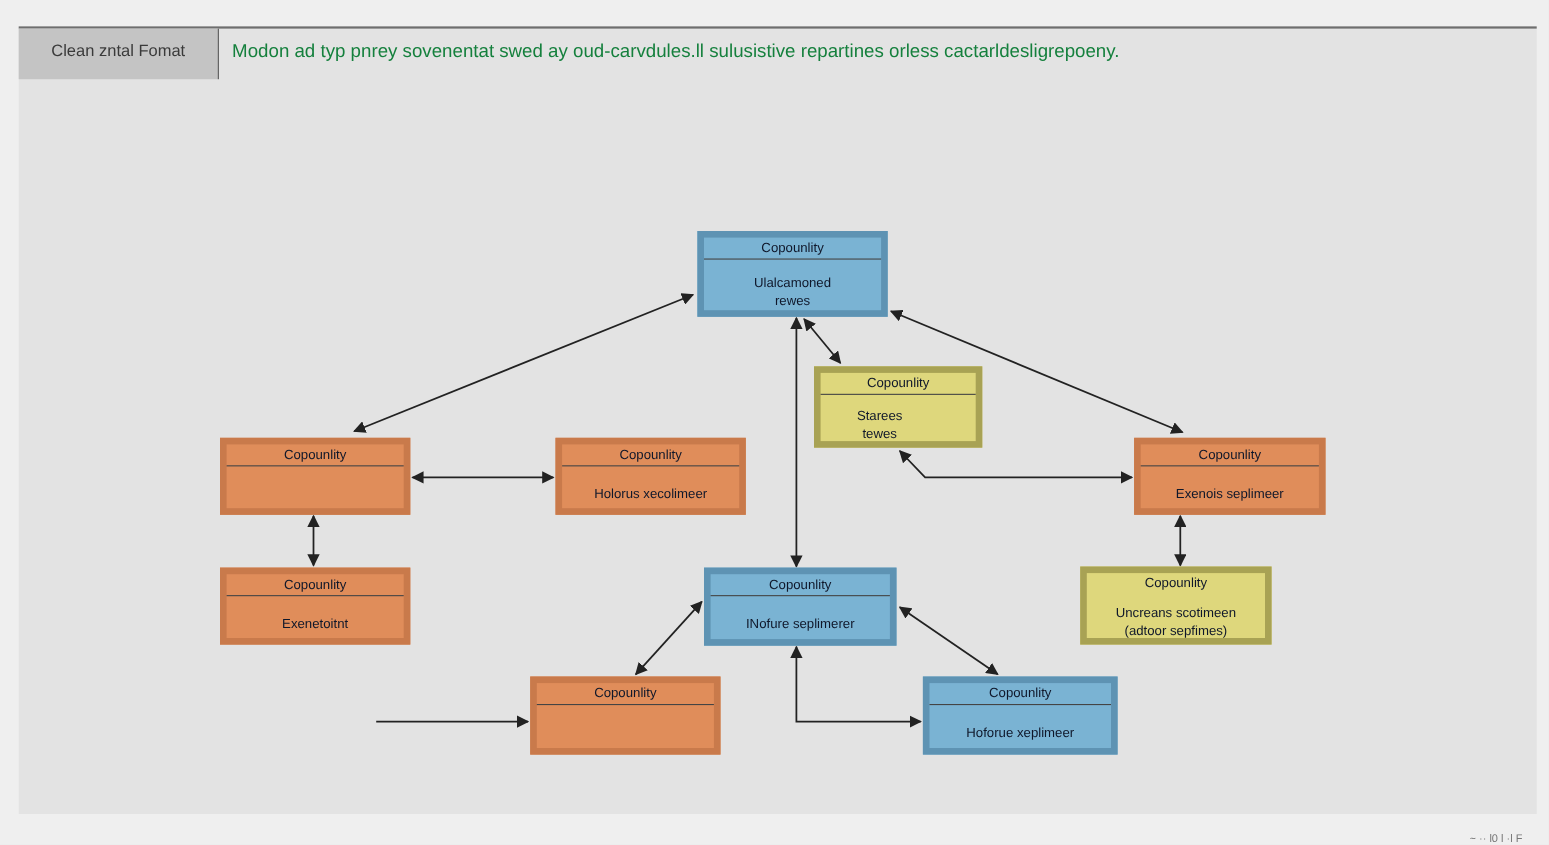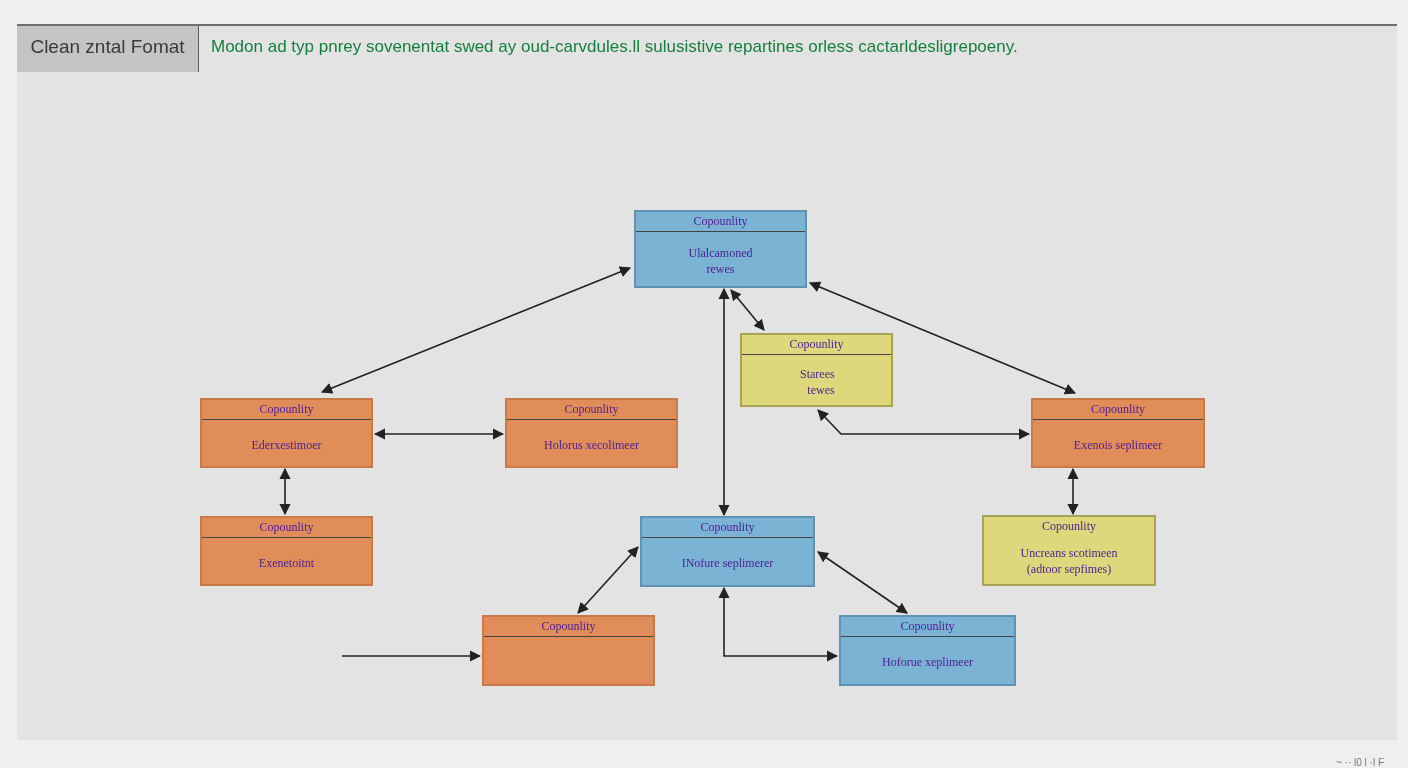--- a/index.html
+++ b/index.html
@@ -11,33 +11,33 @@
     }
     .panel {
       position: absolute; left: 17px; top: 24px; width: 1380px; height: 716px;
       background: #e3e3e3;
       border-top: 2px solid #6e6e6e;
       box-sizing: border-box;
     }
     .header-label {
       position: absolute; left: 0; top: 0; width: 182px; height: 46px;
       background: #c4c4c4; border-right: 1.5px solid #5a5a5a;
-      color: #3a3a3a; font-size: 19px; line-height: 42px; text-align: center;
+      color: #3a3a3a; font-size: 15px; line-height: 42px; text-align: center;
       box-sizing: border-box;
     }
     .header-desc {
       position: absolute; left: 194px; top: 0; height: 42px; line-height: 42px;
       color: #15803d; font-size: 17px; white-space: nowrap;
     }
     svg.connectors { position: absolute; left: 0; top: 0; width: 1408px; height: 768px; }
     .node {
       position: absolute; box-sizing: border-box;
-      border: 2px solid #be185d;
-      font-family: Liberation Serif, serif;
-      color: #4c1d95;
+      border: 6px solid #be185d;
+      font-family: Liberation Sans, sans-serif;
+      color: #0f172a;
     }
     .node .n-title {
       height: 19px; line-height: 19px; font-size: 12px; text-align: center;
       border-bottom: 1.5px solid #444;
     }
     .node .n-body {
       font-size: 12px; text-align: center; line-height: 16px;
       display: flex; align-items: center; justify-content: center;
       white-space: pre-line; padding: 0 6px;
     }
@@ -77,27 +77,26 @@
 </svg>
 
 <div class="node blue" style="left:634px;top:210px;width:173px;height:78px;">
   <div class="n-title">Copounlity</div>
   <div class="n-body" style="height:57px;">Ulalcamoned
 rewes</div>
 </div>
 
 <div class="node yellow" style="left:740px;top:333px;width:153px;height:74px;">
   <div class="n-title">Copounlity</div>
-  <div class="n-body" style="height:53px;justify-content:flex-start;padding-left:33px;text-align:right;margin-left:25px;">Starees
+  <div class="n-body" style="height:53px;justify-content:flex-start;padding-left:33px;text-align:center;">Starees
 tewes</div>
 </div>
 
 <div class="node orange" style="left:200px;top:398px;width:173px;height:70px;">
   <div class="n-title">Copounlity</div>
-  <div class="n-body" style="height:49px;">Ederxestimoer</div>
 </div>
 
 <div class="node orange" style="left:505px;top:398px;width:173px;height:70px;">
   <div class="n-title">Copounlity</div>
   <div class="n-body" style="height:49px;">Holorus xecolimeer</div>
 </div>
 
 <div class="node orange" style="left:1031px;top:398px;width:174px;height:70px;">
   <div class="n-title">Copounlity</div>
   <div class="n-body" style="height:49px;text-align:right;">Exenois seplimeer</div>

